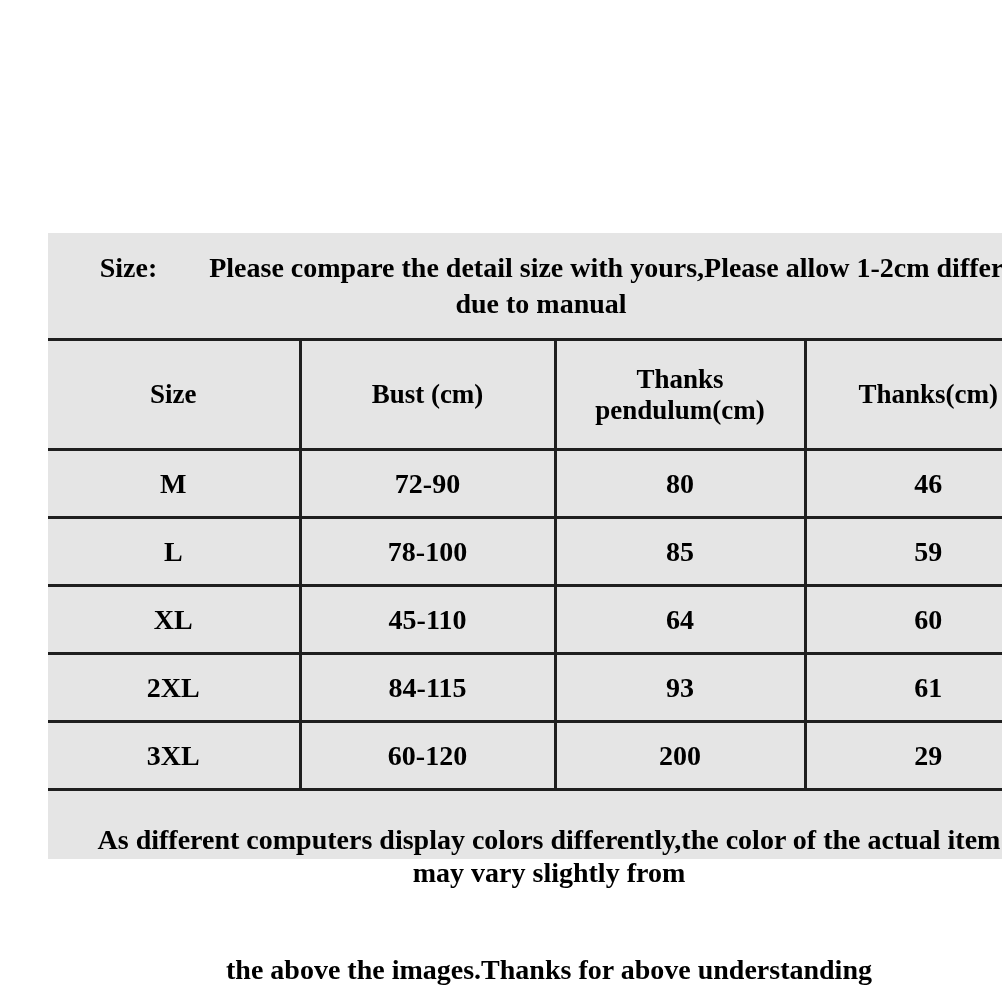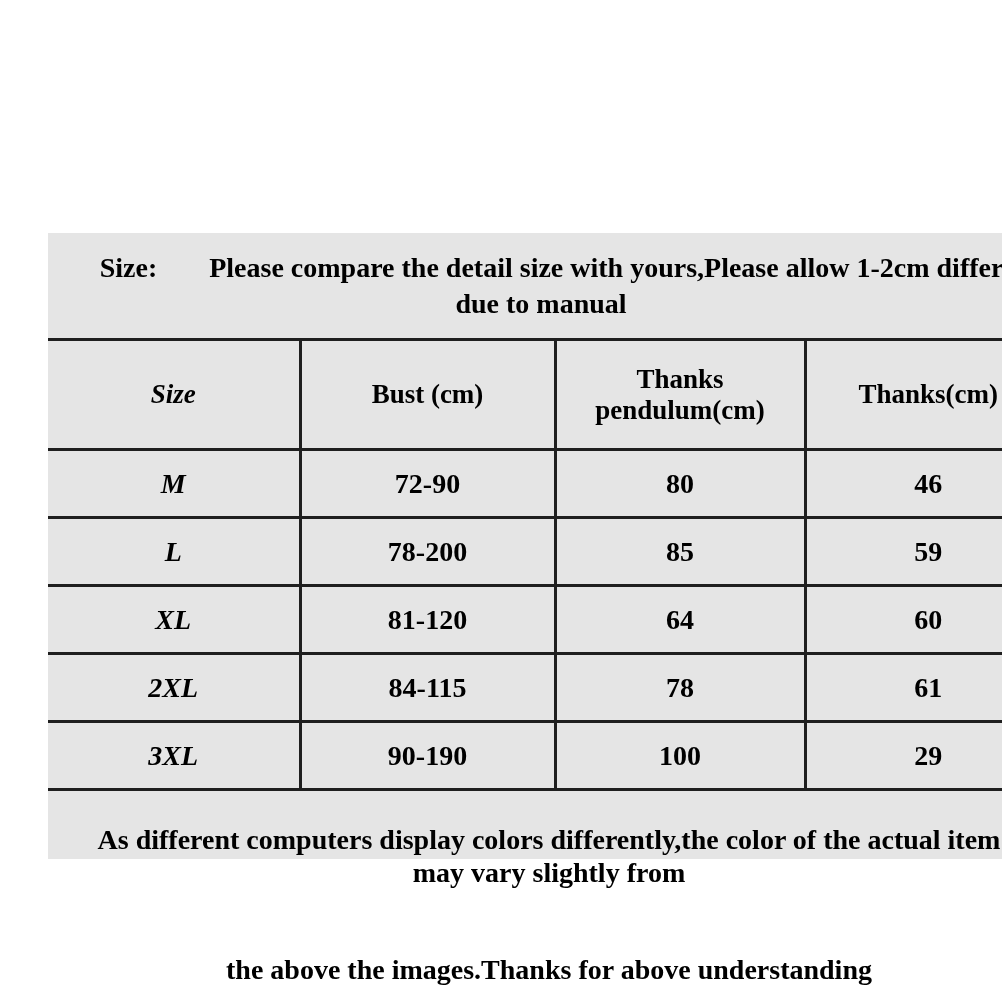--- a/index.html
+++ b/index.html
@@ -43,21 +43,21 @@
   }
   th, td {
     border: 3px solid #1f1f1f;
     text-align: center;
     vertical-align: middle;
     font-weight: bold;
     padding: 0;
   }
   th { font-size: 27px; }
   td { font-size: 28px; }
-  th:first-child, td:first-child { border-left: none; font-style: italic; }
+  th:first-child, td:first-child { border-left: none; }
   th:last-child,  td:last-child  { border-right: none; }
   thead tr { height: 110px; }
   tbody tr { height: 68px; }
   .bottom-note {
     height: 68px;
     font-size: 28px;
     line-height: 33px;
     display: flex;
     flex-direction: column;
     justify-content: flex-start;
@@ -93,40 +93,40 @@
       </thead>
       <tbody>
         <tr>
           <td>M</td>
           <td>72-90</td>
           <td>80</td>
           <td>46</td>
         </tr>
         <tr>
           <td>L</td>
-          <td>78-200</td>
+          <td>78-100</td>
           <td>85</td>
           <td>59</td>
         </tr>
         <tr>
           <td>XL</td>
-          <td>81-120</td>
+          <td>45-110</td>
           <td>64</td>
           <td>60</td>
         </tr>
         <tr>
           <td>2XL</td>
           <td>84-115</td>
-          <td>78</td>
+          <td>93</td>
           <td>61</td>
         </tr>
         <tr>
           <td>3XL</td>
-          <td>90-190</td>
-          <td>100</td>
+          <td>60-120</td>
+          <td>200</td>
           <td>29</td>
         </tr>
       </tbody>
     </table>
 
     <section class="note bottom-note">
       <div>As different computers display colors differently,the color of the actual item may vary slightly from</div>
       <div>the above the images.Thanks for above understanding</div>
     </section>
 

